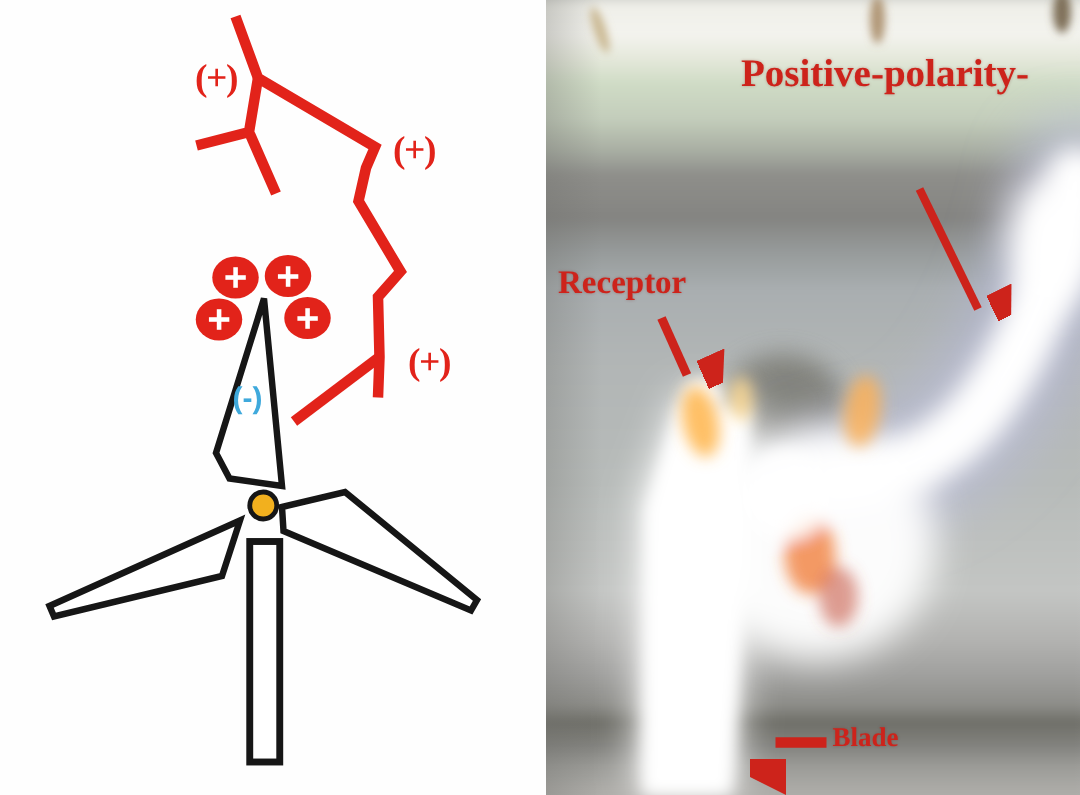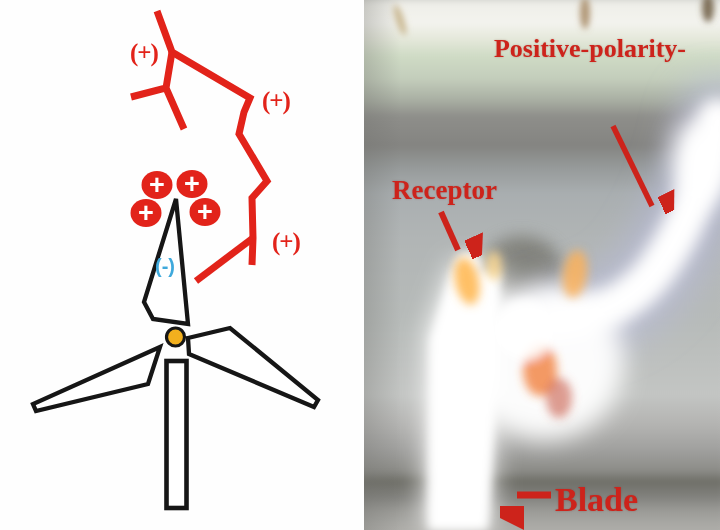--- a/index.html
+++ b/index.html
@@ -51,22 +51,22 @@
                rgba(255,255,255,0) 86%,rgba(220,222,230,.25) 100%);
   }
   .photo svg{position:absolute;left:0;top:0;}
   .photo-label{
     position:absolute;color:var(--label-red,#cd231b);
     font-family:"Liberation Serif",serif;font-weight:bold;white-space:nowrap;
     text-shadow:0 0 2px rgba(120,20,10,.30);
   }
   .strike-label{left:226px;top:33px;transform:translateX(-50%);font-size:26px;line-height:31px;text-align:center;}
   .strike-label span{display:block;}
-  .receptor-label{left:28px;top:175px;font-size:27px;}
-  .blade-label{left:191px;top:481px;font-size:34px;}
+  .receptor-label{left:8px;top:175px;font-size:22px;}
+  .blade-label{left:191px;top:481px;font-size:18px;}
   .arrow{stroke:var(--label-red,#cd231b);fill:none;}
   .ah{fill:var(--label-red,#cd231b);}
 </style>
 </head>
 <body>
 
 <div class="figure">
 
   <div class="diagram">
     <svg width="364" height="530" viewBox="0 0 364 530">

